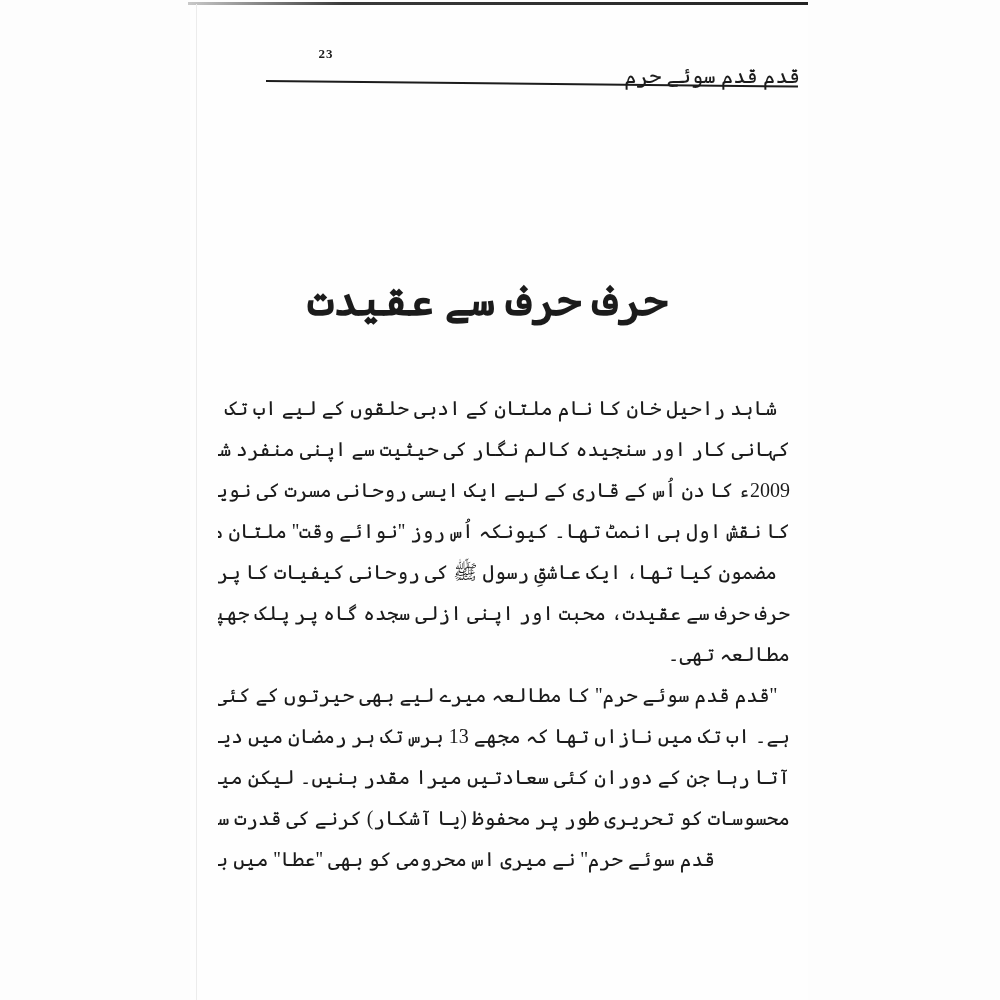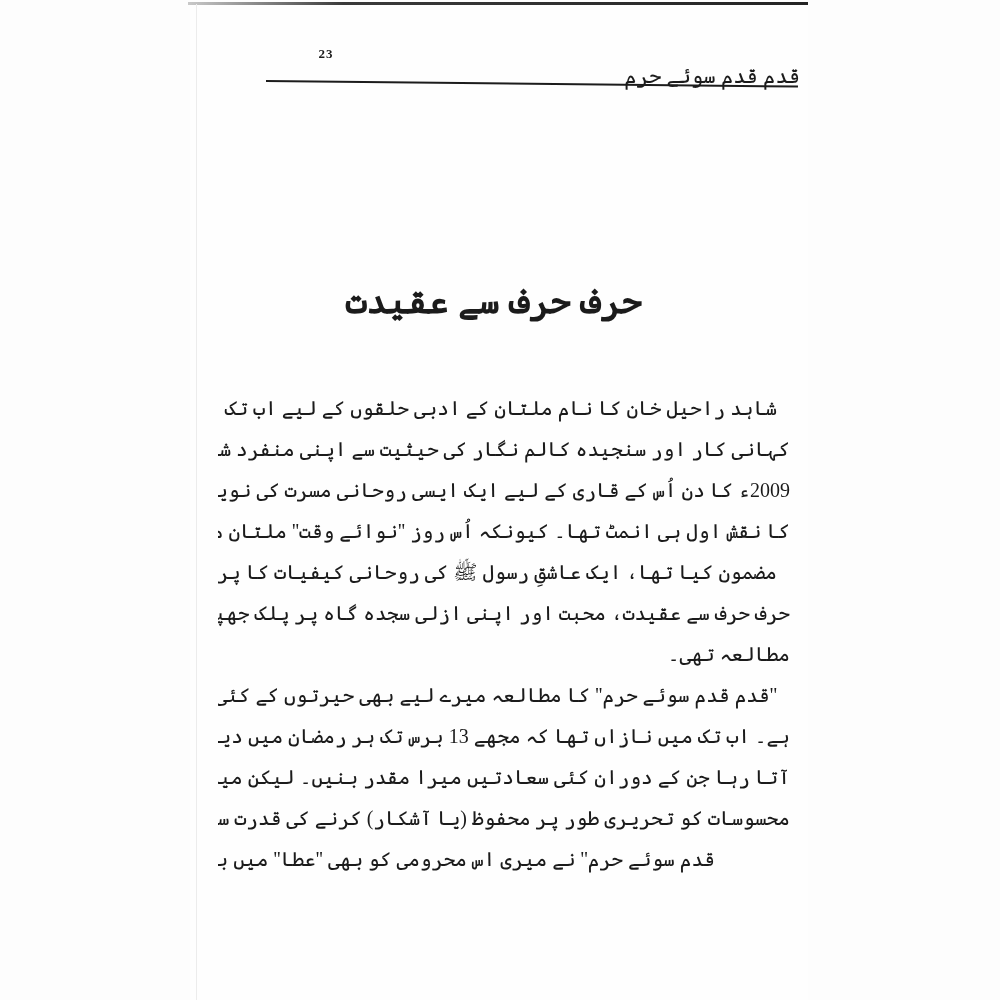--- a/index.html
+++ b/index.html
@@ -33,24 +33,24 @@
     font-size:21px;font-family:serif;
     white-space:nowrap;
     margin-top:24px;
   }
   .header-rule{
     position:absolute;left:266px;top:80px;width:532px;height:2px;
     background:#1c1c1c;
     transform:rotate(0.6deg);transform-origin:left center;
   }
   .chapter-title{
-    position:absolute;left:208px;top:262px;width:572px;height:78px;
+    position:absolute;left:202px;top:262px;width:572px;height:78px;
     line-height:78px;text-align:center;
     direction:rtl;unicode-bidi:isolate;
-    font-size:35px;font-weight:bold;font-family:Liberation Sans, sans-serif;
+    font-size:43px;font-weight:bold;font-family:Liberation Serif, serif;
     white-space:nowrap;
   }
   .body-text{
     position:absolute;left:218px;top:388px;width:572px;
     direction:rtl;unicode-bidi:isolate;
     font-size:20px;line-height:41px;font-family:serif;
   }
   .tline{
     height:41px;text-align:right;
     white-space:nowrap;overflow:hidden;

